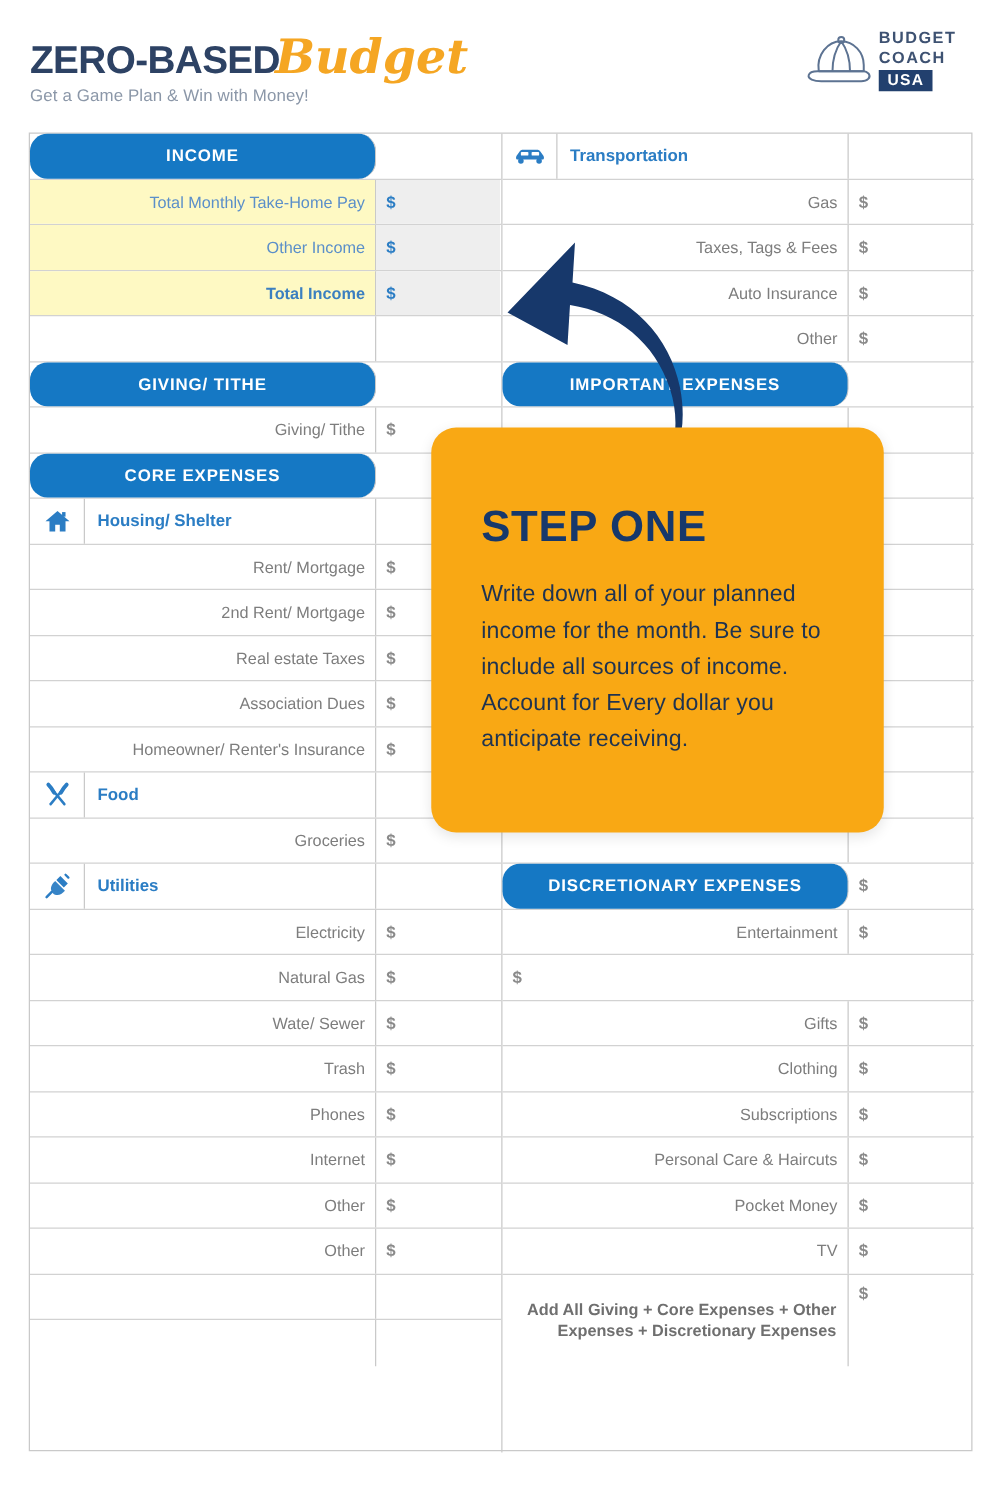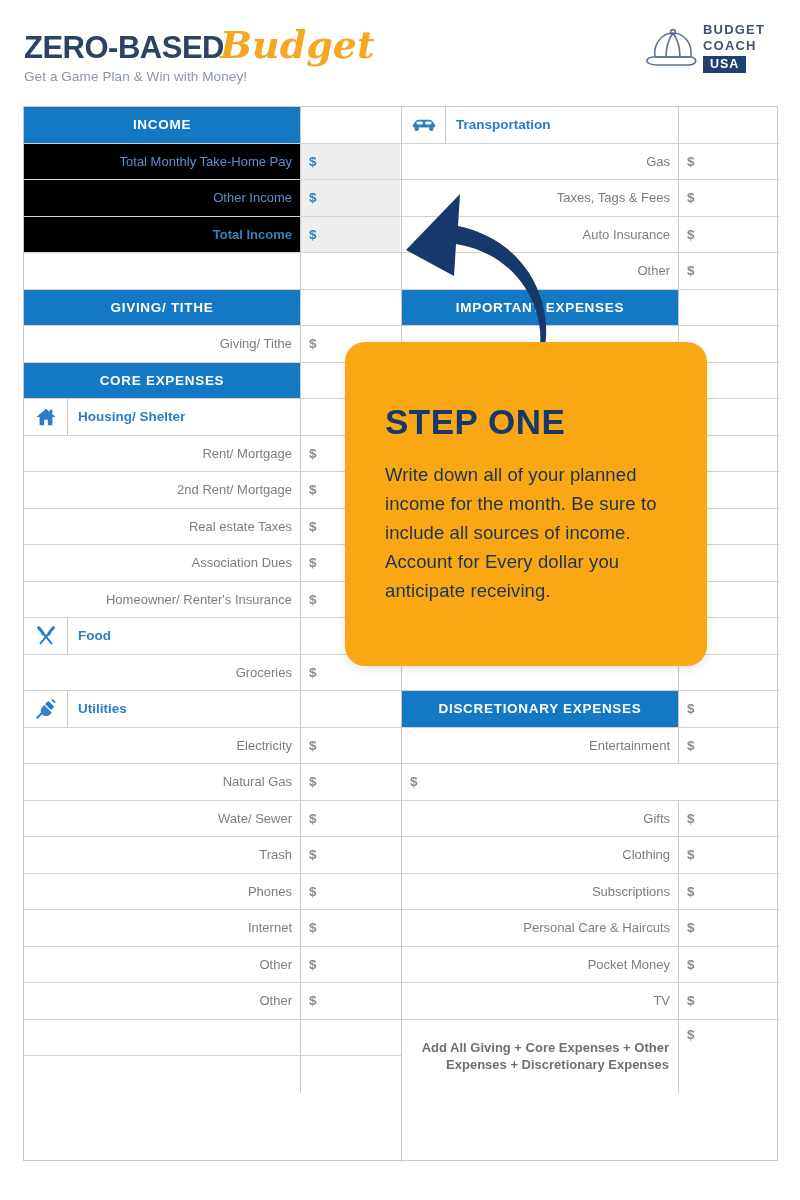--- a/index.html
+++ b/index.html
@@ -96,24 +96,25 @@
   
   .row.section {
     height: 36.5px; border-bottom: 1px solid #d2d2d2;
   }
   .row.section .cell-label {
     background: #1578c4;
     color: #ffffff; font-weight: bold; font-size: 13.5px;
     letter-spacing: 0.7px;
     justify-content: center; padding-right: 0;
     border-right: 1px solid #c9c9c9;
-  }
-
-  
-  .row.income .cell-label { background: #000000; color: #5b8fc9; }
+    border-radius: 14px;
+  }
+
+  
+  .row.income .cell-label { background: #fef9c3; color: #5b8fc9; }
   .row.income .cell-amt   { background: #eeeeee; color: #2b7dc4; }
   .row.income.bold .cell-label { font-weight: bold; color: #3b7fc0; padding-left: 30px; }
 
   
   .row.cat .icon-cell {
     width: 44px; display: flex; align-items: center; justify-content: center;
     border-right: 1px solid #c9c9c9;
   }
   .row.cat .cat-name {
     width: 233px; display: flex; align-items: center;

